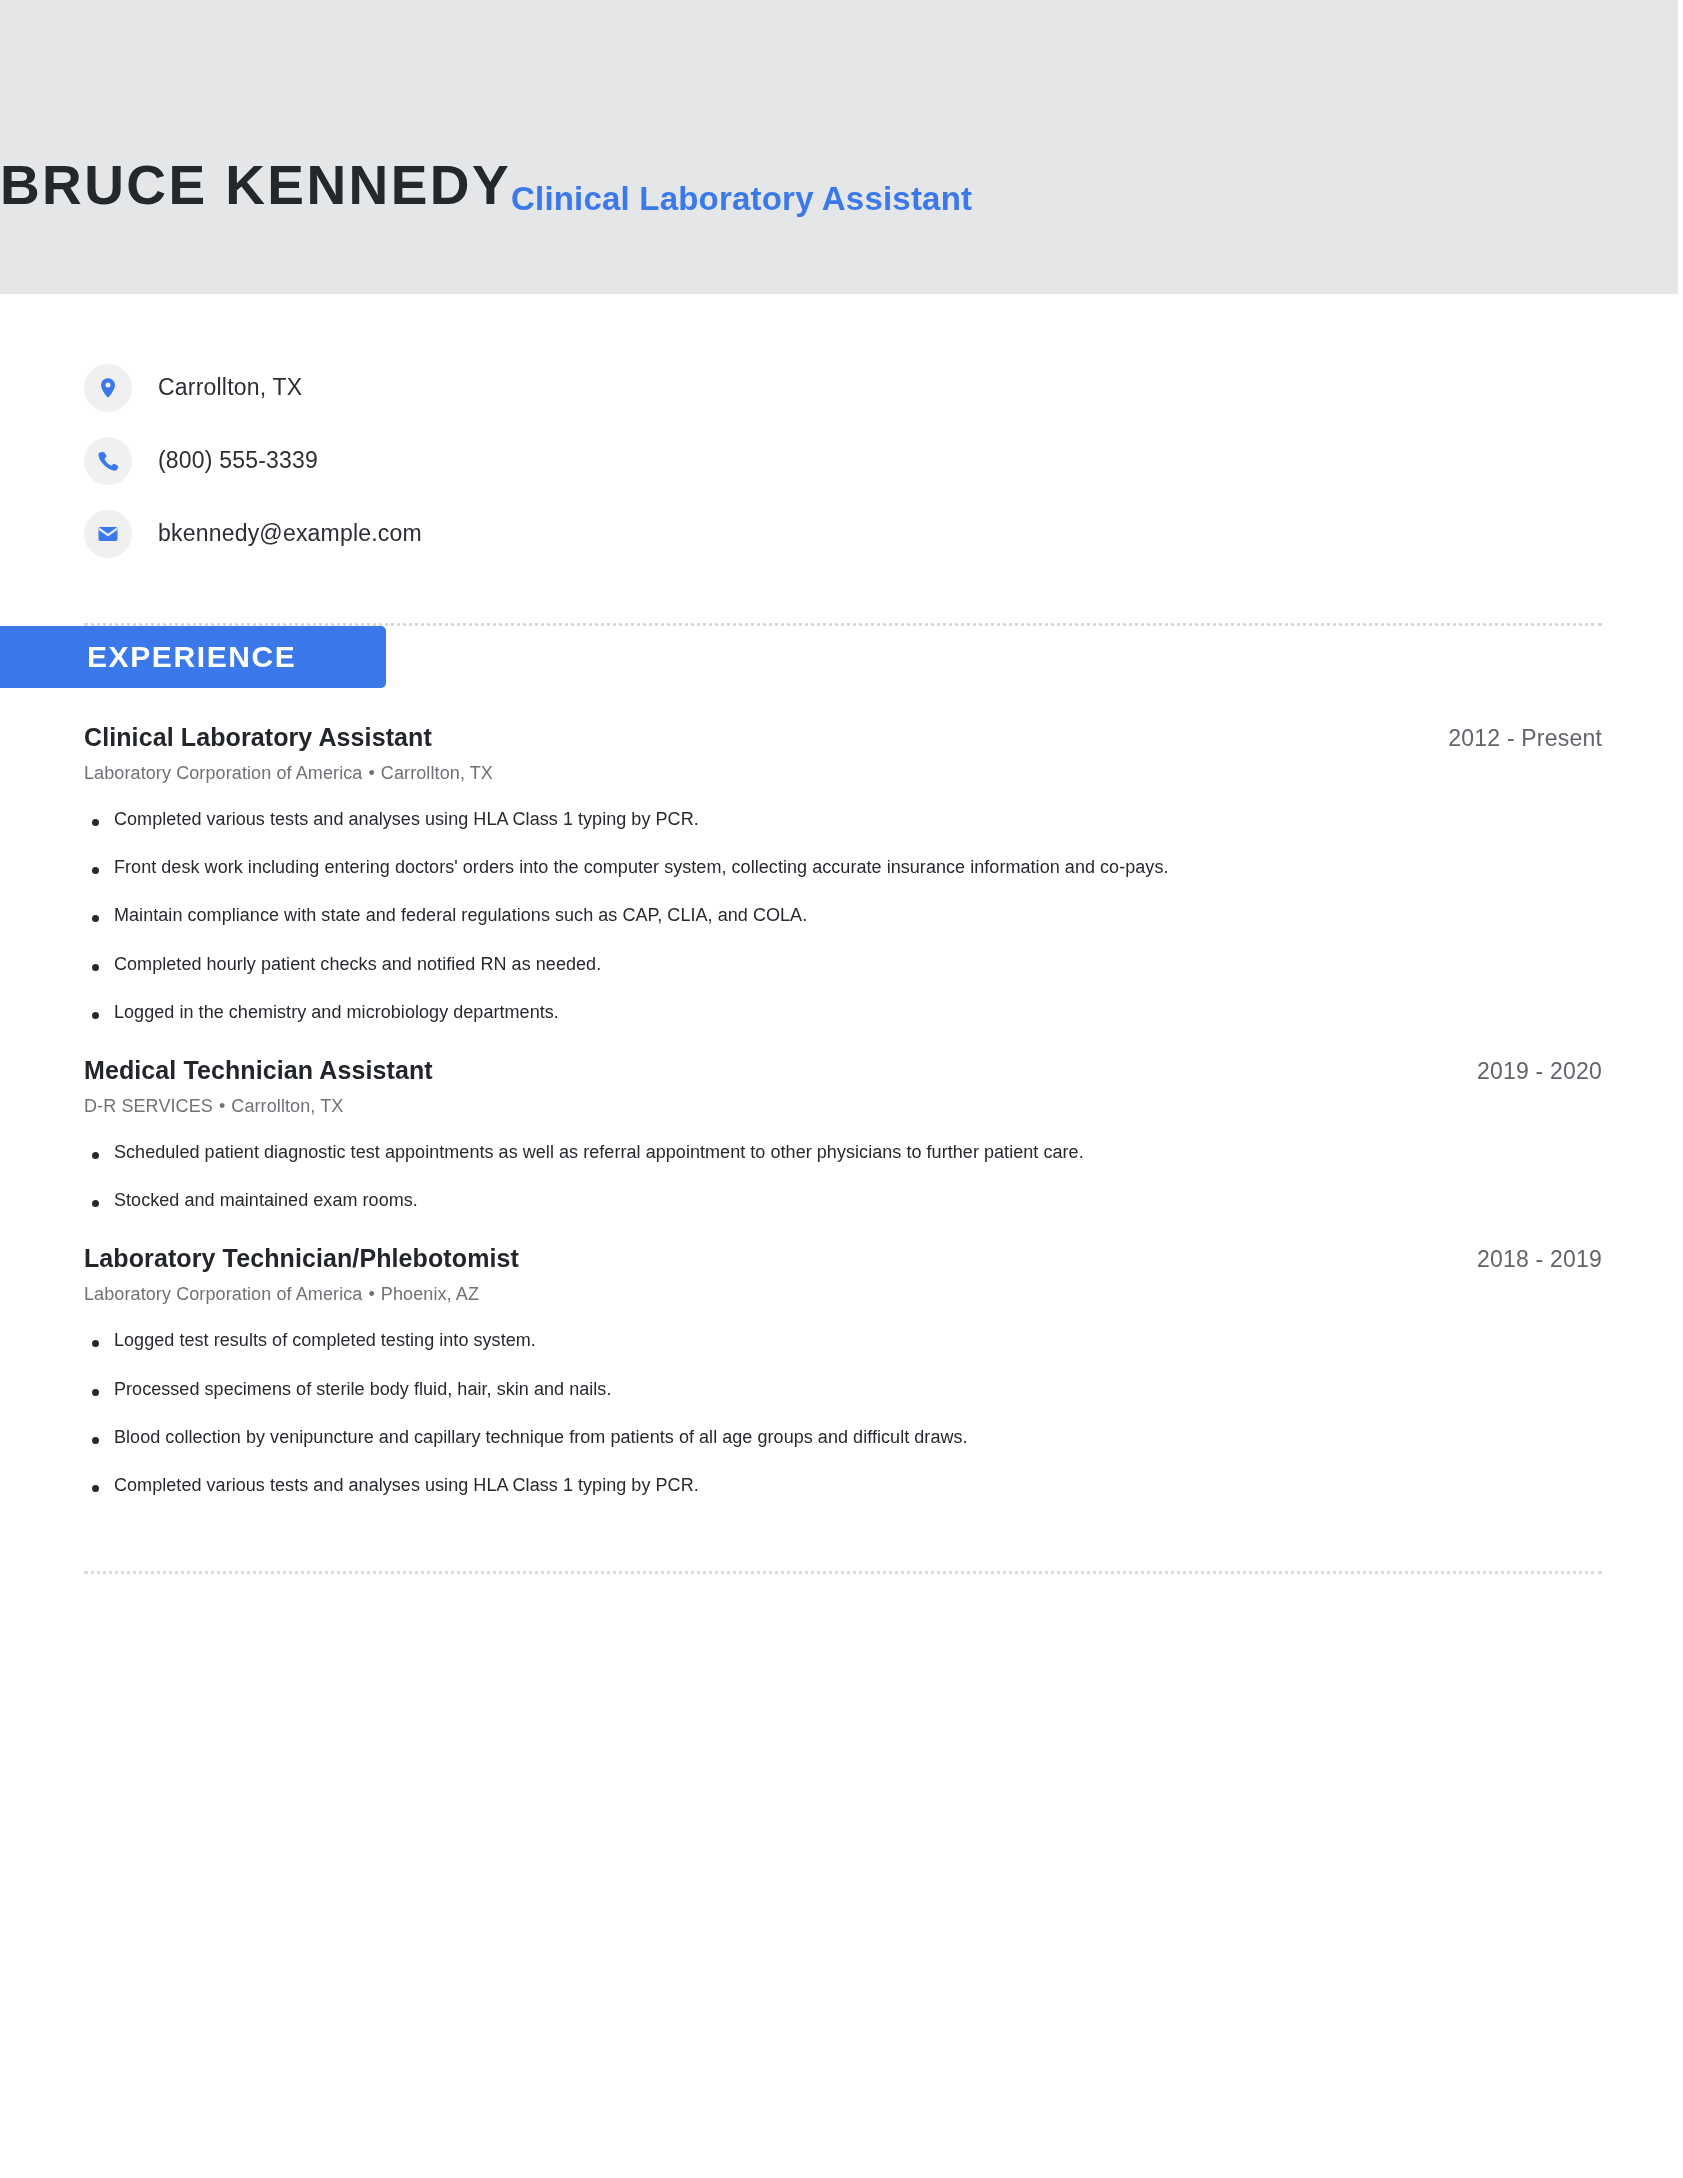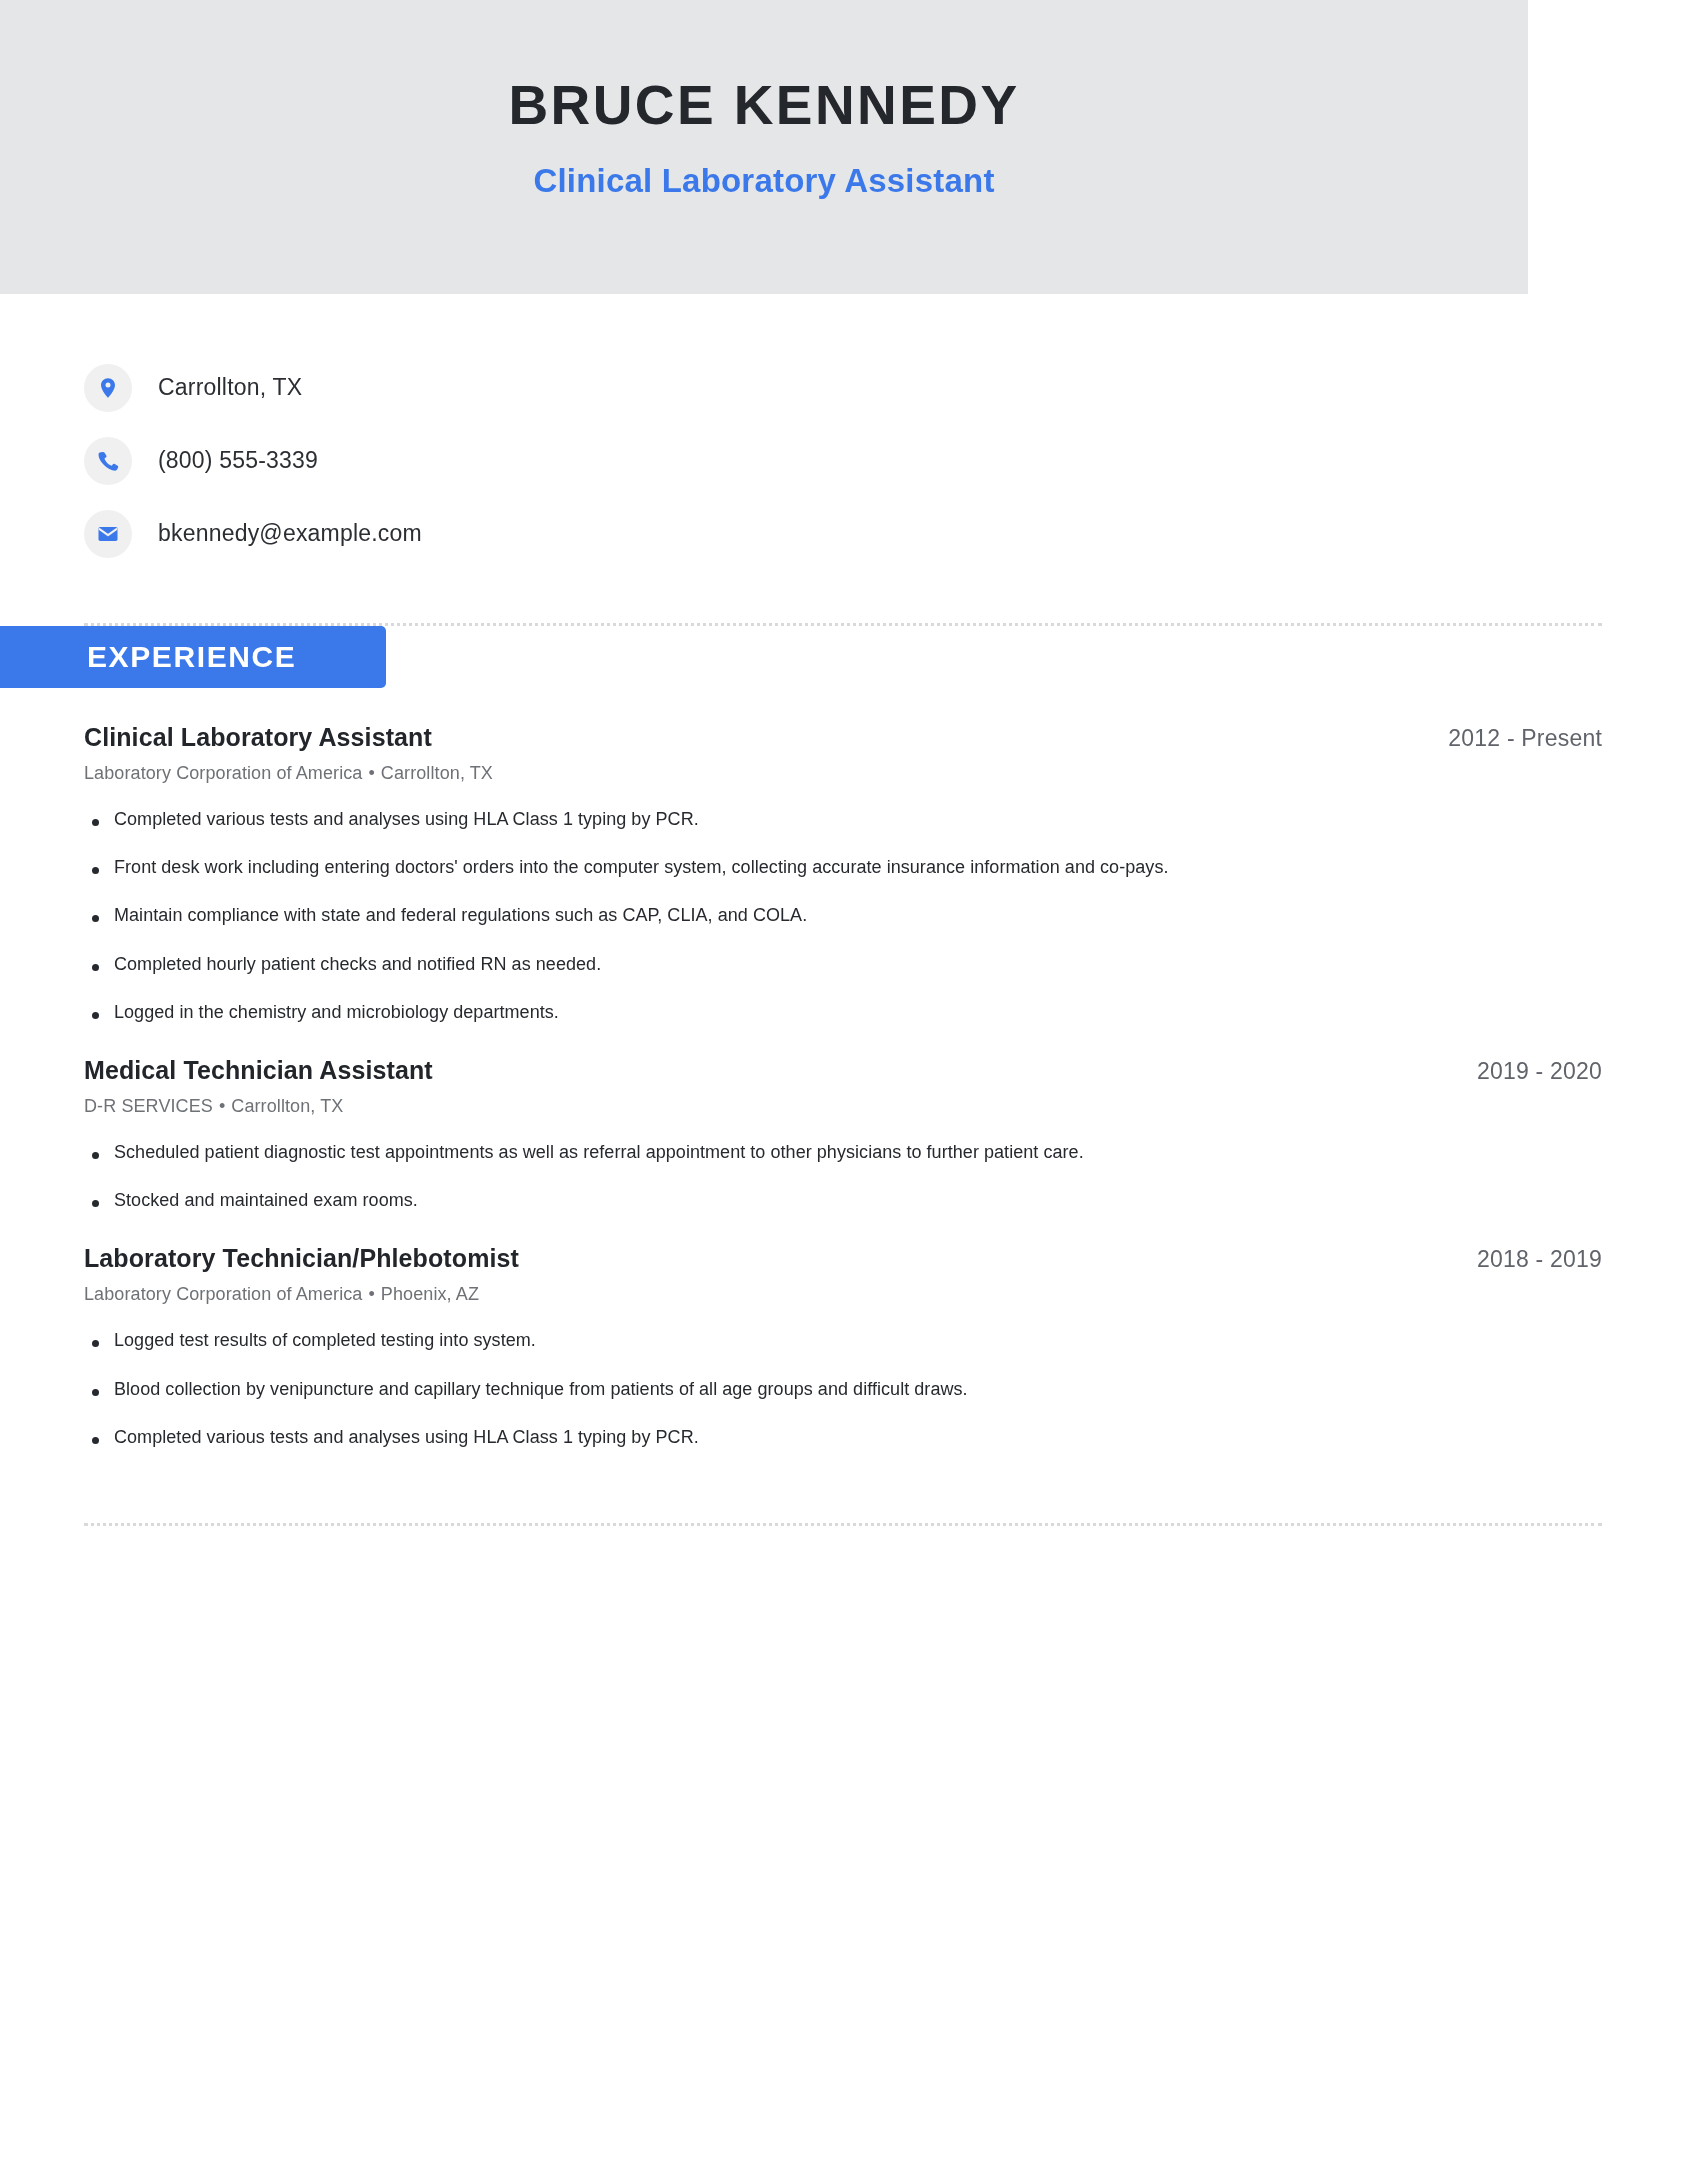--- a/index.html
+++ b/index.html
@@ -19,25 +19,24 @@
   .page {
     position: relative;
     width: 1683px;
     height: 2178px;
     background: #ffffff;
     overflow: hidden;
   }
 
   
   .header {
-    width: 1528px;
+    width: 1678px;
     height: 294px;
     background: #e5e6e7;
     display: flex;
-    flex-direction: column;
     align-items: center;
     justify-content: flex-start;
     padding-top: 77px;
   }
   .full-name {
     font-size: 55px;
     font-weight: 700;
     letter-spacing: 2.4px;
     color: #24272b;
     line-height: 1.05;
@@ -256,20 +255,21 @@
     <div class="job">
       <div class="job-headrow">
         <span class="job-title">Laboratory Technician/Phlebotomist</span>
         <span class="job-dates">2018 - 2019</span>
       </div>
       <div class="job-subline">
         <span>Laboratory Corporation of America</span><span class="sep">•</span><span>Phoenix, AZ</span>
       </div>
       <ul class="bullets">
         <li>Logged test results of completed testing into system.</li>
+        <li>Processed specimens of sterile body fluid, hair, skin and nails.</li>
         <li>Blood collection by venipuncture and capillary technique from patients of all age groups and difficult draws.</li>
         <li>Completed various tests and analyses using HLA Class 1 typing by PCR.</li>
       </ul>
     </div>
 
   </div>
 
   <div class="divider divider-bottom"></div>
 
 </div>

